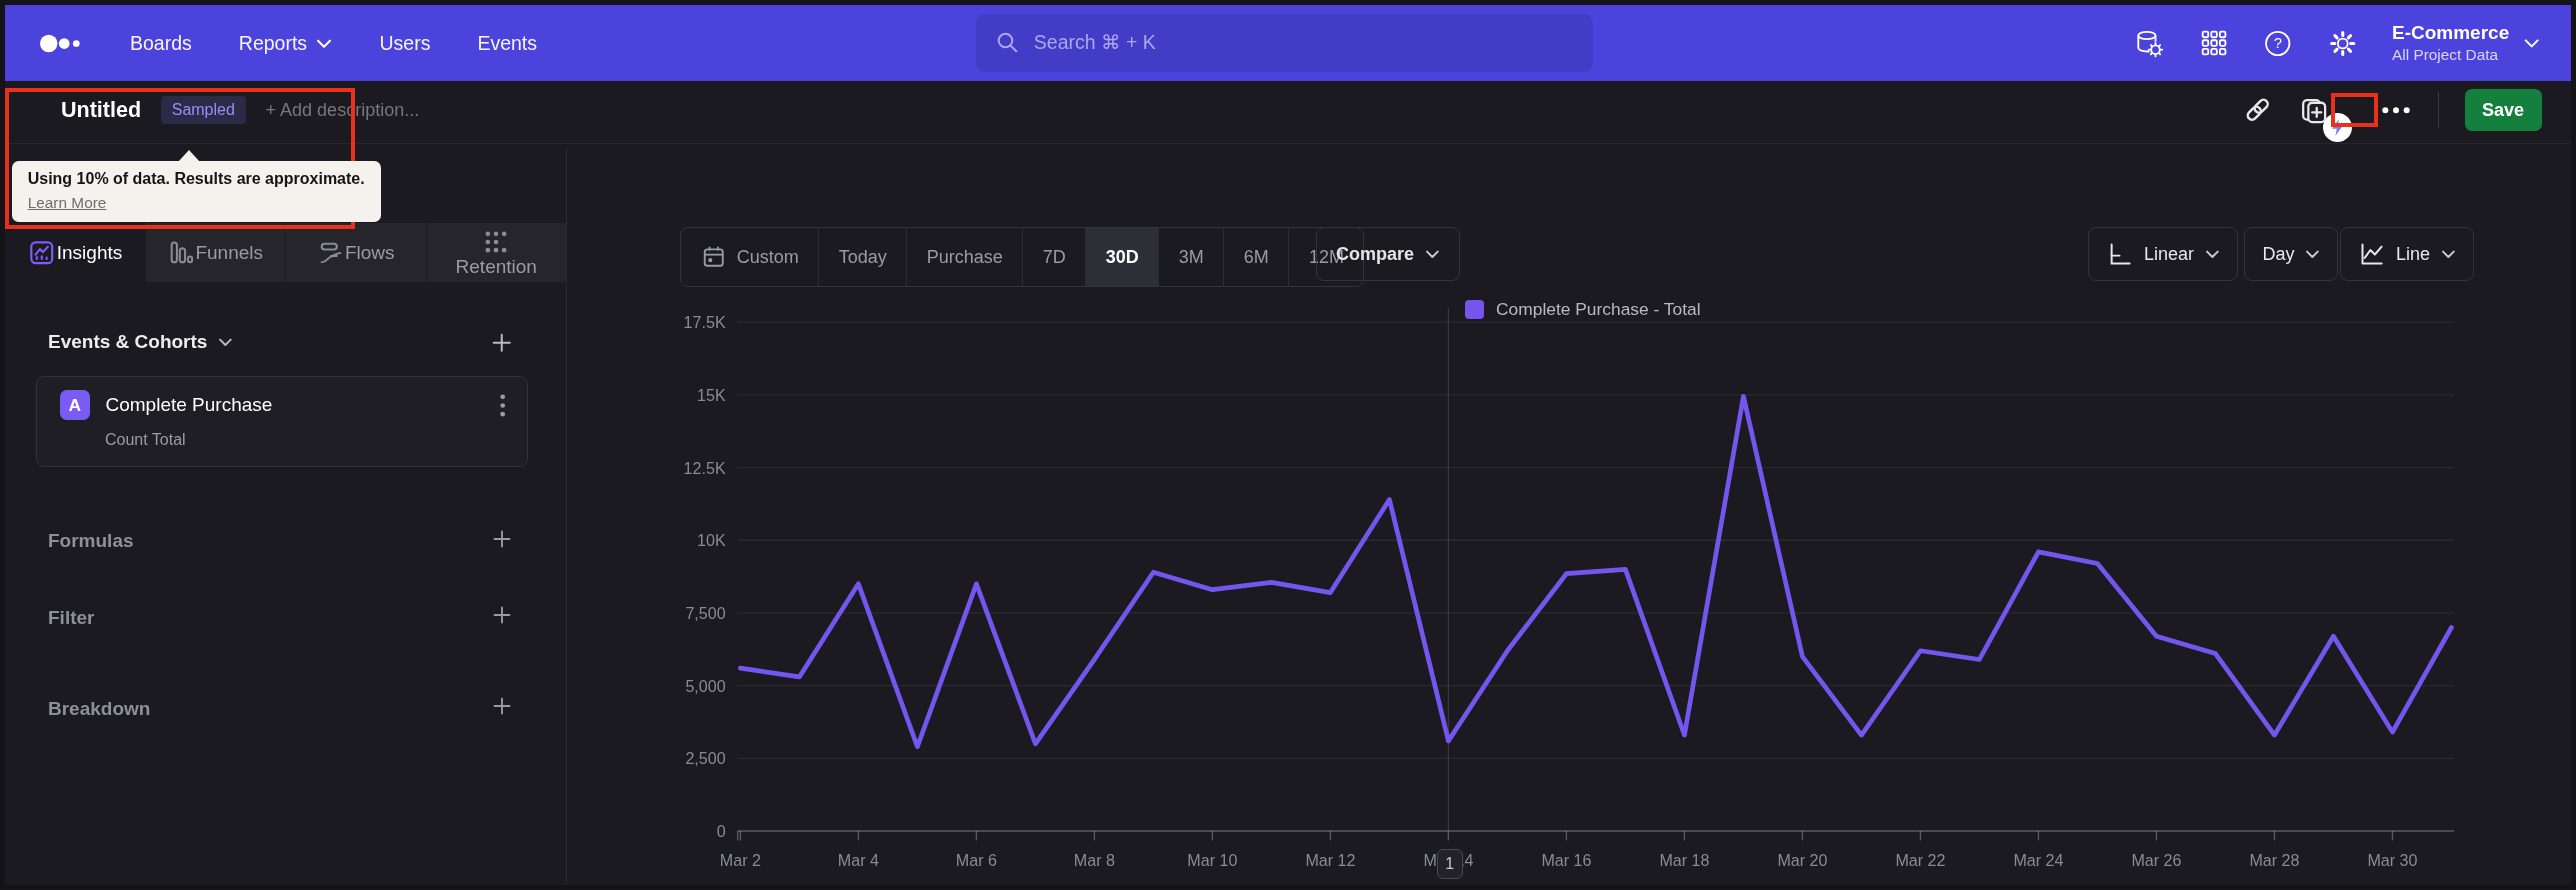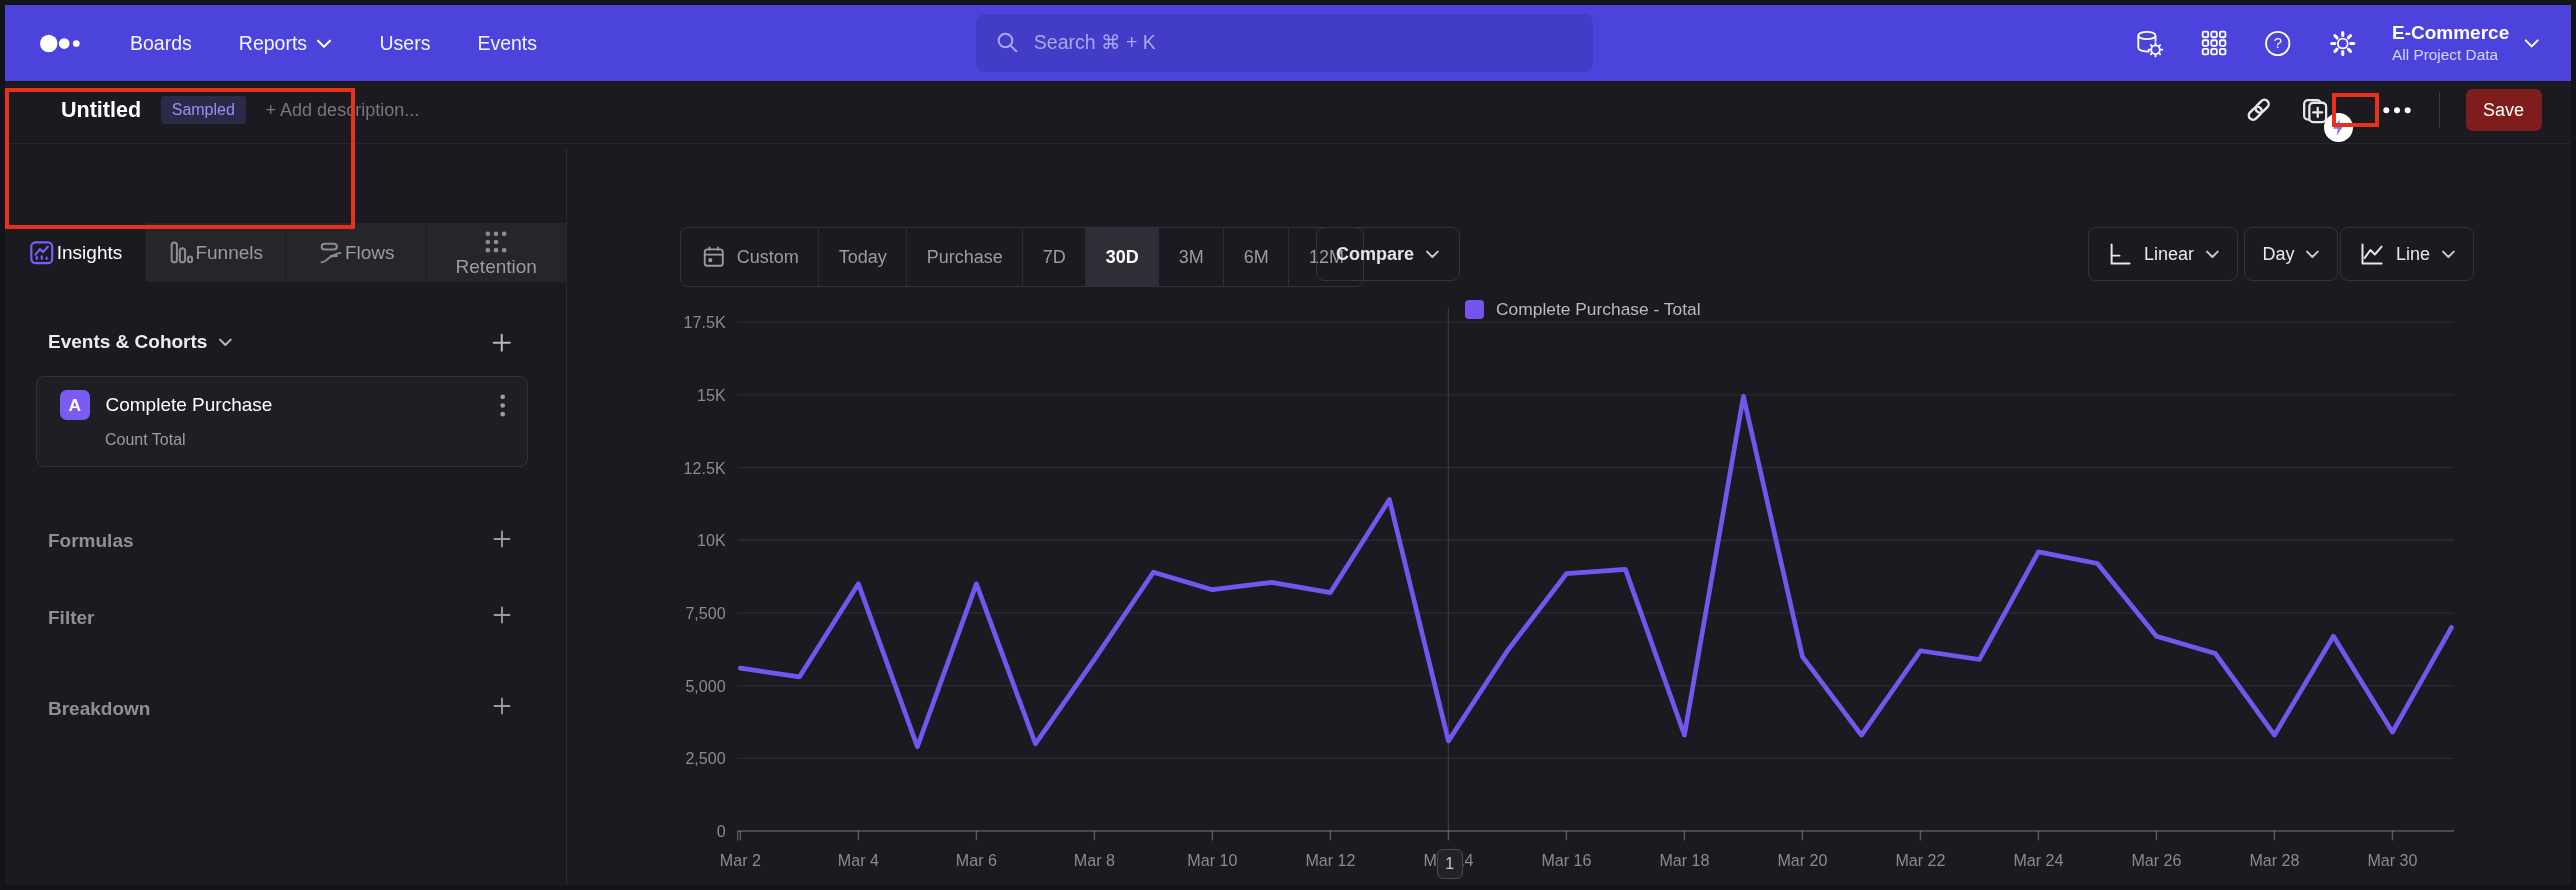--- a/index.html
+++ b/index.html
@@ -24,21 +24,21 @@
   .doc-title { color:#fff; font-size:21.5px; font-weight:bold; }
   .sampled-badge { background:#2C2B47; color:#9C8CF8; font-size:16px; padding:5.4px 10.7px; border-radius:4px; }
   .add-desc { color:#77777F; font-size:18px; }
   .toolbar-right { margin-left:auto; display:flex; align-items:center; gap:25.5px; padding-right:29.5px; }
   .tb-icon { color:#E8E8EC; display:flex; align-items:center; justify-content:center; }
   .toggle-wrap { position:relative; }
   .toggle { width:64px; height:35px; background:#7B7EE9; border-radius:17.4px; position:relative; }
   .toggle-knob { position:absolute; right:2.7px; top:2.7px; width:29.5px; height:29.5px; background:#fff; border-radius:50%; display:flex; align-items:center; justify-content:center; }
   .red-box-2 { position:absolute; left:-24px; top:-17.4px; right:-23px; bottom:-17.4px; border:4px solid #E8301A; pointer-events:none; }
   .vdivider { width:1.3px; height:36px; background:#3A3A42; }
-  .save-btn { min-width:72px; height:42px; background:#7f1d1d; border-radius:6.7px; color:#fff; font-size:18px; display:flex; align-items:center; justify-content:center; padding:0 17.4px; cursor:pointer; }
+  .save-btn { min-width:72px; height:42px; background:#15803d; border-radius:6.7px; color:#fff; font-size:18px; display:flex; align-items:center; justify-content:center; padding:0 17.4px; cursor:pointer;font-weight:bold; }
 
   
   .red-box-1 { position:absolute; left:0px; top:83px; width:350px; height:141px; border:4px solid #E8301A; z-index:40; pointer-events:none; }
   .tooltip { position:absolute; left:6.7px; top:156px; z-index:41; background:#F4F2EC; border-radius:6.7px; padding:9.4px 16px 10.7px 16px; width:max-content; }
   .tooltip::before { content:""; position:absolute; top:-11.4px; left:166px; border-left:11.4px solid transparent; border-right:11.4px solid transparent; border-bottom:12px solid #F4F2EC; }
   .tooltip-text { color:#151515; font-size:16px; font-weight:bold; white-space:nowrap; }
   .tooltip-link { color:#6F6F6F; font-size:15.4px; text-decoration:underline; margin-top:5.4px; display:inline-block; }
 
   
   .sidebar { position:absolute; left:0; top:144px; width:562px; bottom:0; border-right:1.3px solid #2A2A32; z-index:5; }
@@ -231,20 +231,24 @@
             <circle cx="24" cy="8" r="4.5" fill="#fff"></circle>
             <circle cx="40" cy="8" r="4.5" fill="#fff"></circle>
           </svg>
       </span>
       <span class="vdivider"></span>
       <span class="save-btn">Save</span>
     </div>
   </div>
 
   <div class="red-box-1"></div>
+  <div class="tooltip">
+    <div class="tooltip-text">Using 10% of data. Results are approximate.</div>
+    <span class="tooltip-link">Learn More</span>
+  </div>
 
   <div class="sidebar">
     <div class="tabbar">
       <div class="tab active">
         <span>
           <svg class="ic" width="29.5" height="29.5" viewBox="0 0 48 48" fill="none" stroke="#7C5CFA" stroke-width="3.5">
               <rect x="7" y="7" width="34" height="34" rx="7"></rect>
               <polyline points="14,27 21,18 26,23 34,14" stroke-linecap="round" stroke-linejoin="round"></polyline>
               <g stroke-linecap="round">
                 <line x1="16" y1="34" x2="16" y2="31"></line>

